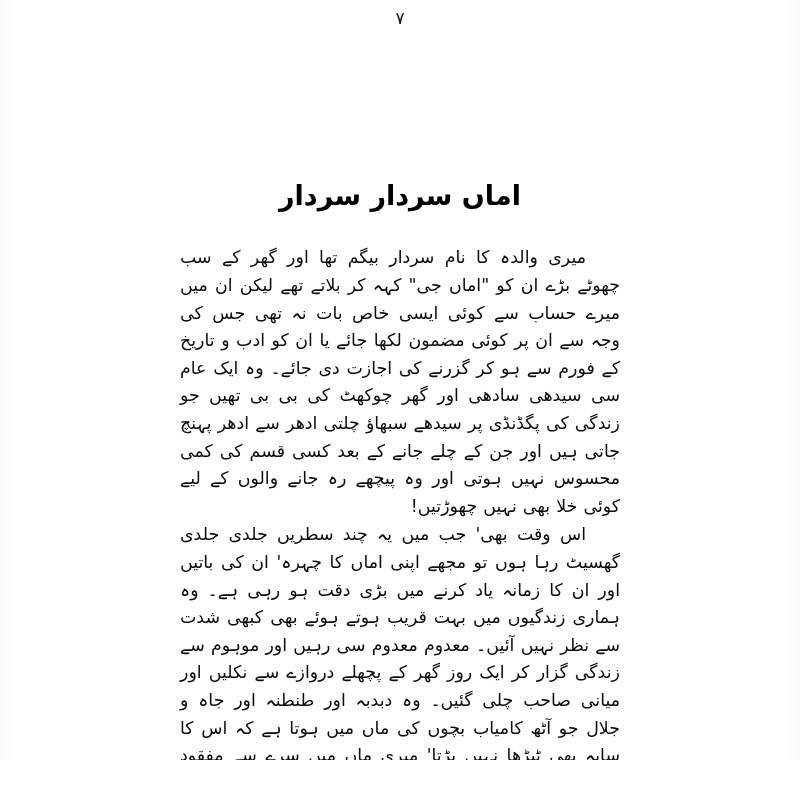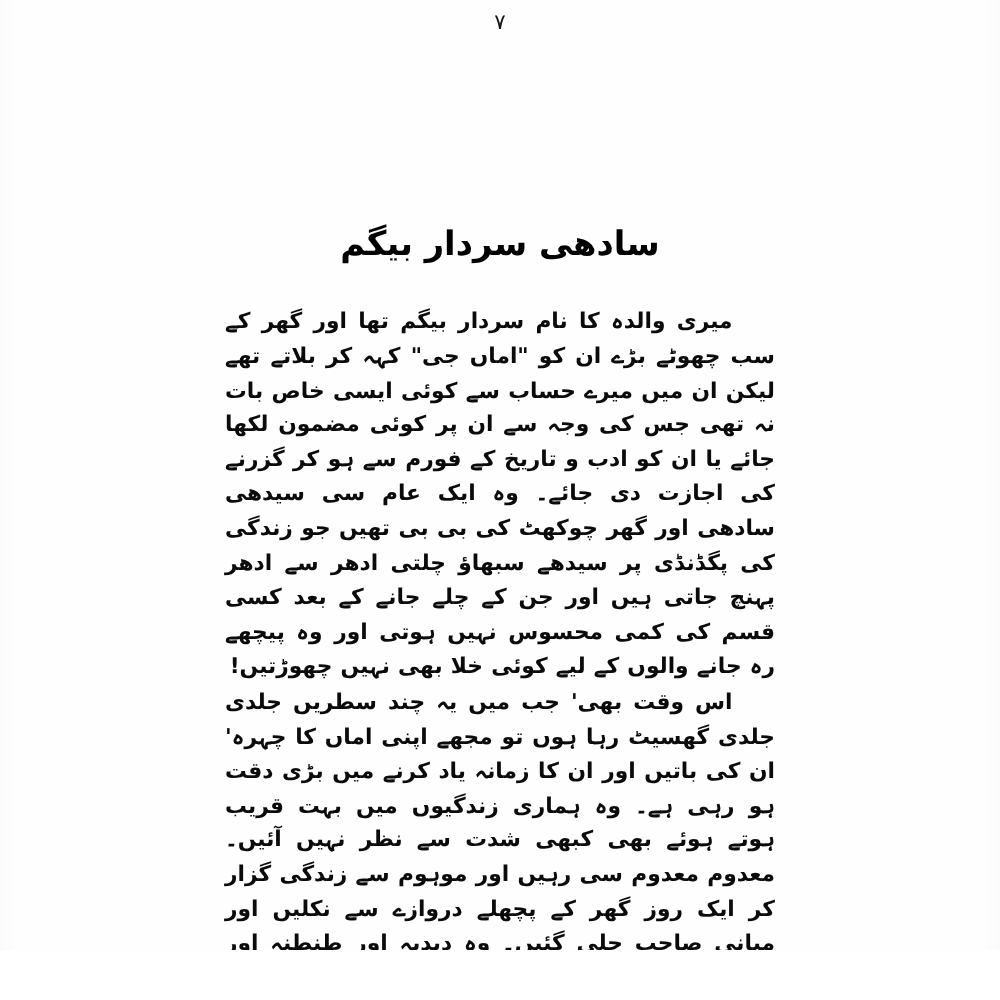--- a/index.html
+++ b/index.html
@@ -75,21 +75,20 @@
     text-align: justify;
     text-justify: inter-word;
     font-family: "DejaVu Sans", "Liberation Sans", sans-serif;
   }
 
   .body-text p {
     margin: 0;
     text-indent: 34px;
     text-align: justify;
     word-spacing: 0.5px;
-    font-weight: bold;
   }
 
   .body-text p + p {
     margin-top: 1px;
   }
 
   
   .clip-bottom {
     position: absolute;
     left: 0;
@@ -102,21 +101,21 @@
 </style>
 </head>
 <body>
 
 <div class="page">
 
   <div class="folio">۷</div>
 
   <div class="content">
 
-    <h1 class="chapter-title">سادھی سردار بیگم</h1>
+    <h1 class="chapter-title">اماں سردار سردار</h1>
 
     <div class="body-text">
       <p>میری والدہ کا نام سردار بیگم تھا اور گھر کے سب چھوٹے بڑے ان کو "اماں جی" کہہ کر بلاتے تھے لیکن ان میں میرے حساب سے کوئی ایسی خاص بات نہ تھی جس کی وجہ سے ان پر کوئی مضمون لکھا جائے یا ان کو ادب و تاریخ کے فورم سے ہو کر گزرنے کی اجازت دی جائے۔ وہ ایک عام سی سیدھی سادھی اور گھر چوکھٹ کی بی بی تھیں جو زندگی کی پگڈنڈی پر سیدھے سبھاؤ چلتی ادھر سے ادھر پہنچ جاتی ہیں اور جن کے چلے جانے کے بعد کسی قسم کی کمی محسوس نہیں ہوتی اور وہ پیچھے رہ جانے والوں کے لیے کوئی خلا بھی نہیں چھوڑتیں!</p>
       <p>اس وقت بھی' جب میں یہ چند سطریں جلدی جلدی گھسیٹ رہا ہوں تو مجھے اپنی اماں کا چہرہ' ان کی باتیں اور ان کا زمانہ یاد کرنے میں بڑی دقت ہو رہی ہے۔ وہ ہماری زندگیوں میں بہت قریب ہوتے ہوئے بھی کبھی شدت سے نظر نہیں آئیں۔ معدوم معدوم سی رہیں اور موہوم سے زندگی گزار کر ایک روز گھر کے پچھلے دروازے سے نکلیں اور میانی صاحب چلی گئیں۔ وہ دبدبہ اور طنطنہ اور جاہ و جلال جو آٹھ کامیاب بچوں کی ماں میں ہوتا ہے کہ اس کا سایہ بھی ٹیڑھا نہیں پڑتا' میری ماں میں سرے سے مفقود تھا۔ وہ زمین سے' آسمان سے' زمانے سے اور ان کے خالق و مالک سے بہت ڈرتی تھیں اور کچھ اس طرح دیواروں سے لگ لگ کر زندگی گزارتی تھیں کہ کسی کو ان کے بچوں کی خبر نہ ہو جائے۔ کوئی گنتی نہ کر لے۔ کسی کو ان کے گھرانے کے "ہونے" کا علم نہ ہو جائے۔ ان کے بس میں ہوتا تو وہ ہم کو بھی اپنے جیسا گمنام اور بے نام بنا کر اس دنیا میں داخل کر دیتیں اور پھر کسی کو علم تک بھی نہ ہوتا کہ اس عہد کے گوہر نایاب کس طرح مٹی میں مل</p>
     </div>
 
   </div>
 
   <div class="clip-bottom"></div>
 </div>

